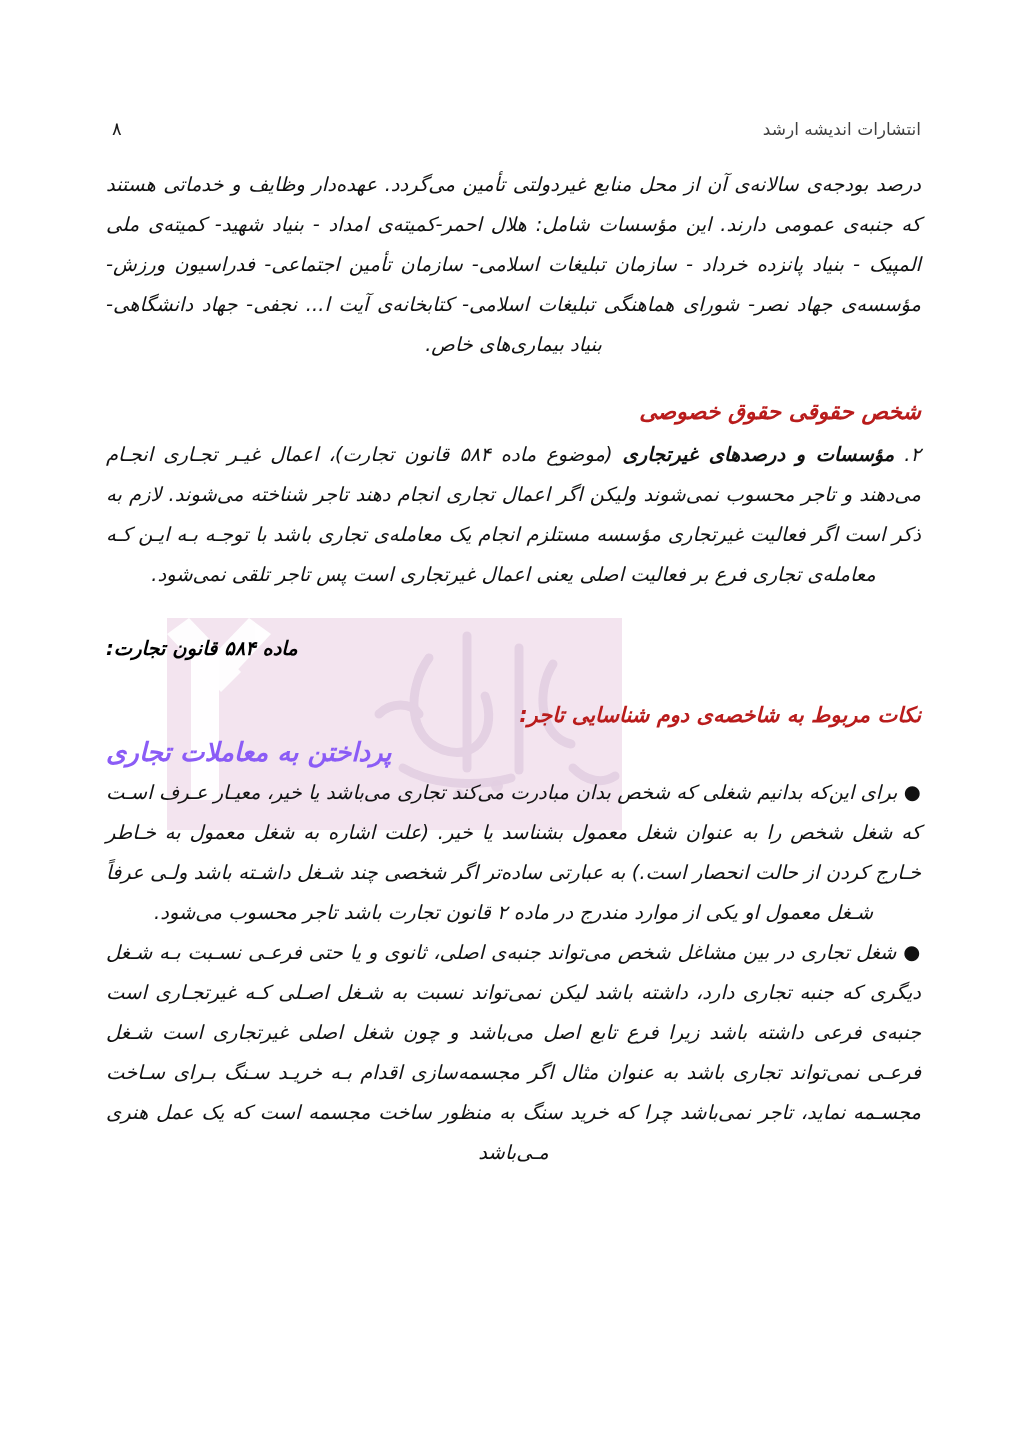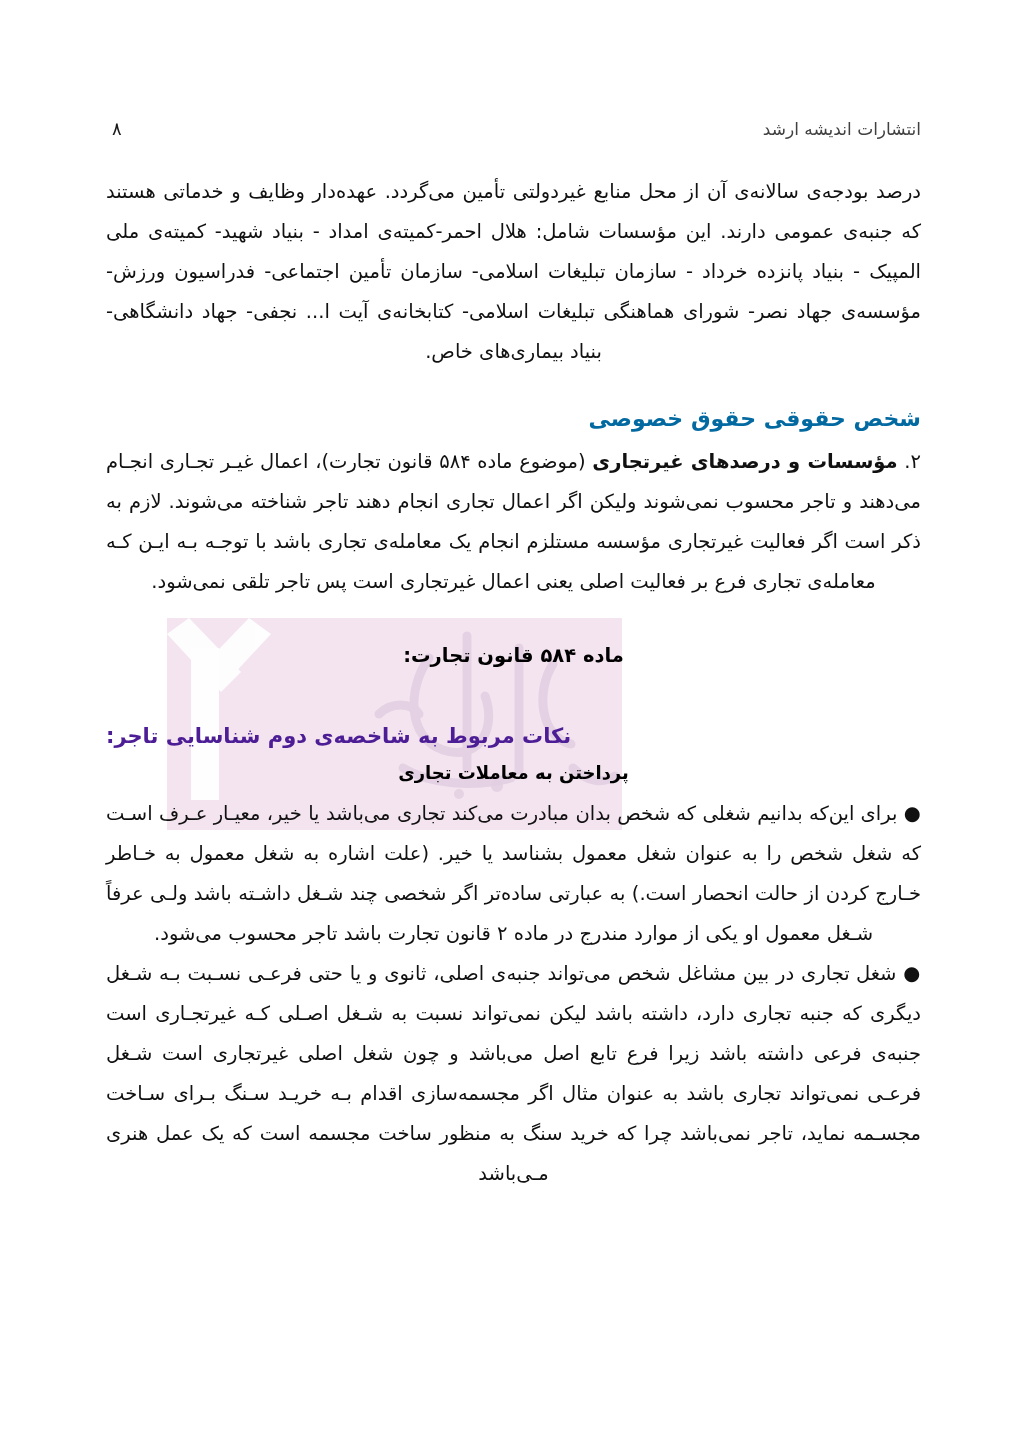--- a/index.html
+++ b/index.html
@@ -39,70 +39,71 @@
   }
   .header-folio {
     font-size: 18px;
     color: #1a1a1a;
     direction: ltr;
   }
 
   
   .content {
     position: absolute;
-    top: 172px;
+    top: 165px;
     right: 112px;
     width: 815px;
     direction: rtl;
     text-align: justify;
     text-justify: inter-word;
+    font-style: italic;
   }
 
   p.body-par {
     margin: 0 0 0 0;
     font-size: 19.5px;
     line-height: 40px;
     text-align: justify;
     text-align-last: center;
     color: #111111;
   }
 
   
   p.par-intro { text-align-last: center; }
 
   .h-main {
     margin: 28px 0 4px 0;
     font-size: 22px;
     font-weight: bold;
     line-height: 38px;
     text-align: right;
-    color: #0369a1;
+    color: #b91c1c;
   }
   .h-sub {
-    margin: 20px 0 2px 0;
+    margin: 6px 0 2px 0;
     font-size: 21px;
     font-weight: bold;
     line-height: 36px;
-    text-align: left;
-    color: #4c1d95;
+    text-align: right;
+    color: #b91c1c;
   }
   .h-sub2 {
     margin: 2px 0 4px 0;
-    font-size: 18px;
+    font-size: 26px;
     font-weight: bold;
     line-height: 34px;
-    text-align: center;
-    color: #000000;
+    text-align: left;
+    color: #8b5cf6;
   }
   .h-inline-law {
     margin: 22px 0 2px 0;
     font-size: 19.5px;
     font-weight: bold;
     line-height: 36px;
-    text-align: center;
+    text-align: left;
     color: #000000;
   }
 
   .lead-bold { font-weight: bold; }
 
   .spacer-sm { height: 14px; }
   .spacer-md { height: 22px; }
 
   
   .watermark {

